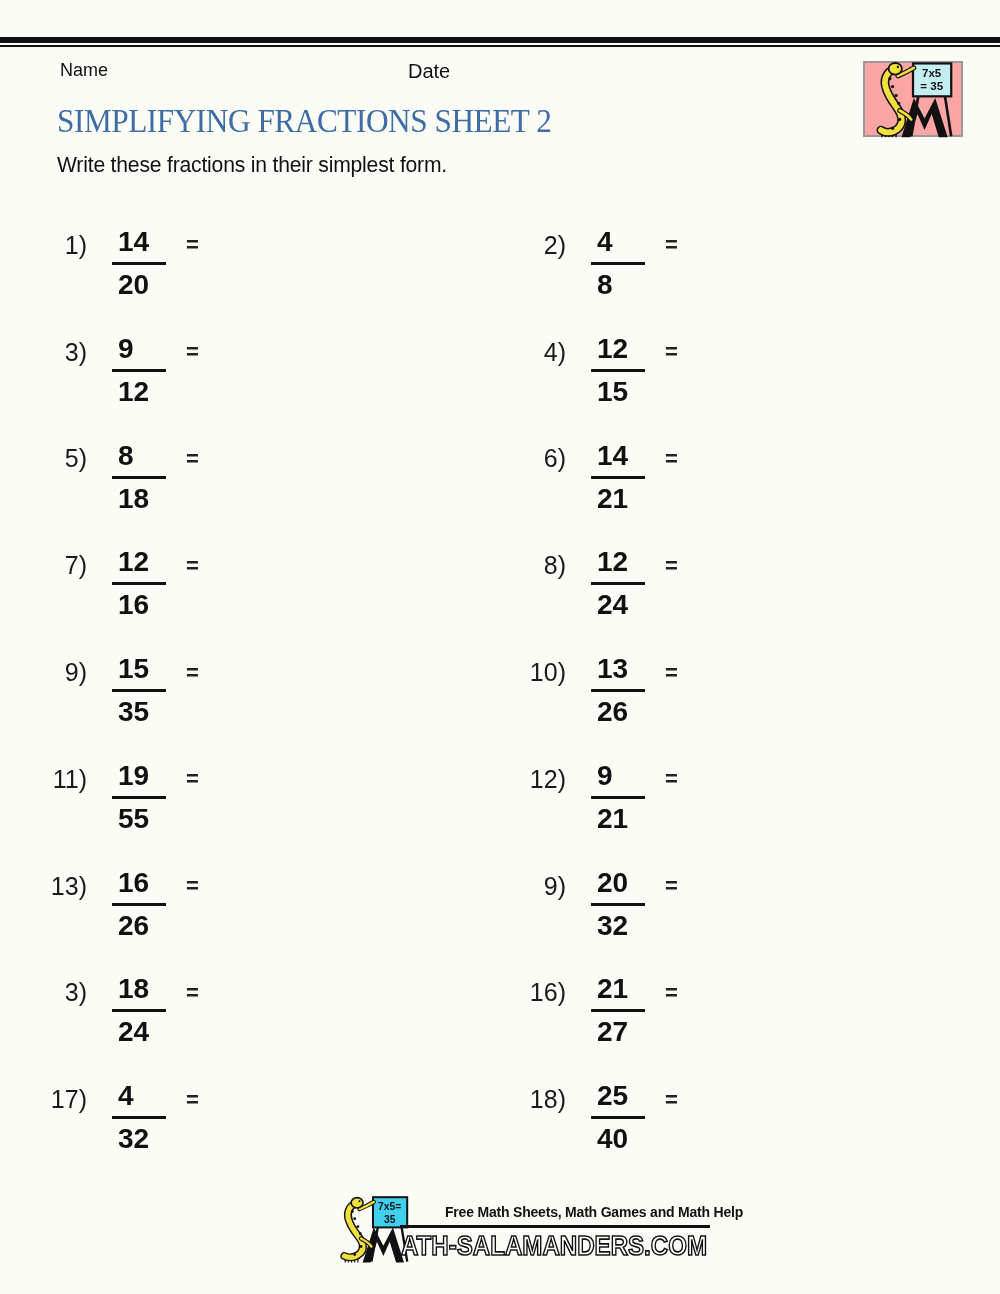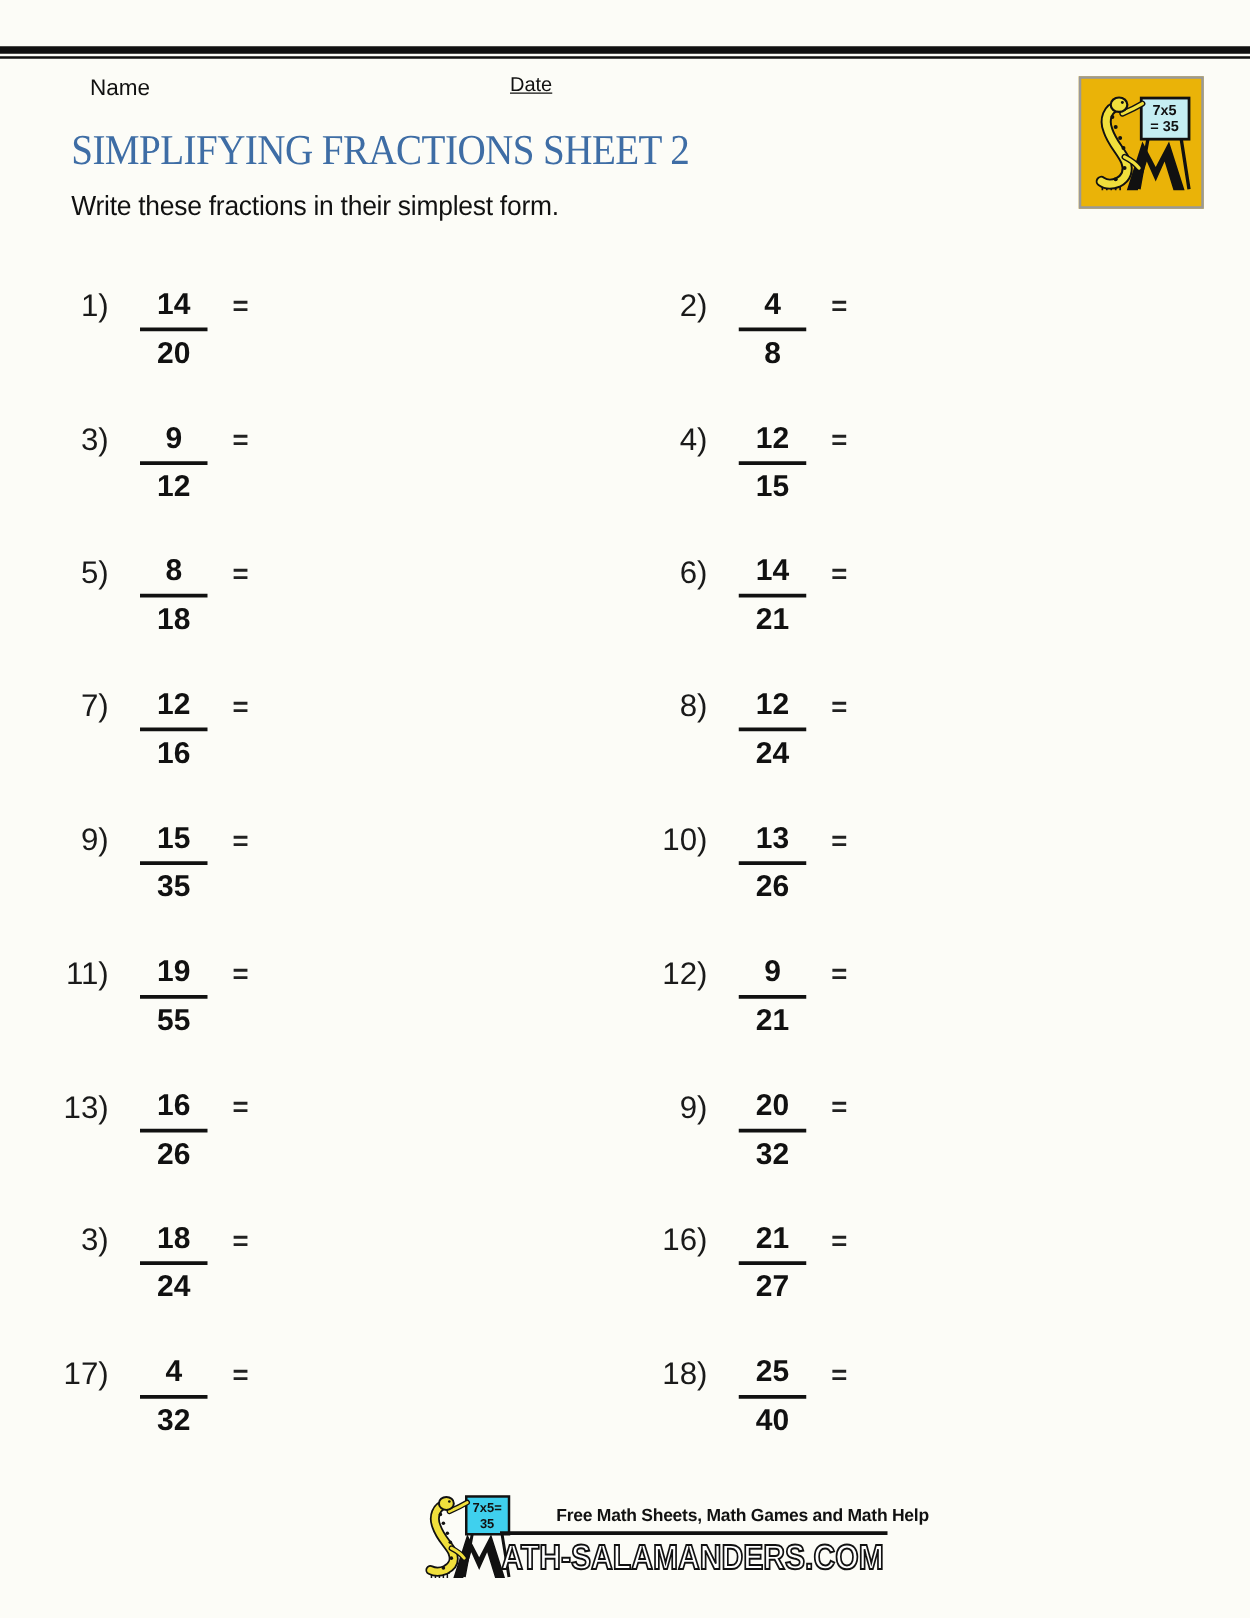--- a/index.html
+++ b/index.html
@@ -9,26 +9,26 @@
     width:1000px; height:1294px;
     background:#FCFCF7;
     font-family:"Liberation Sans", sans-serif;
     color:#1a1a1a;
     overflow:hidden;
   }
   .top-rule {
     position:absolute; left:0; top:37px; width:1000px; height:10px;
     border-top:6px solid #111; border-bottom:2px solid #111;
   }
-  .name-label { position:absolute; left:60px; top:60px; font-size:18px; color:#111;margin-left:12px; }
-  .date-label { position:absolute; left:408px; top:60px; font-size:16px; color:#111;text-decoration:underline; }
+  .name-label { position:absolute; left:60px; top:60px; font-size:18px; color:#111; }
+  .date-label { position:absolute; left:408px; top:60px; font-size:20px; color:#111; }
 
   .logo-box {
-    position:absolute; left:863px; top:61px; width:100px; height:106px;
-    background:#eab308; border:2px solid #999;
+    position:absolute; left:863px; top:61px; width:100px; height:76px;
+    background:#fca5a5; border:2px solid #999;
     display:flex; align-items:center; justify-content:center;
   }
 
   .page-title {
     position:absolute; left:57px; top:102px;
     font-family:"Liberation Serif", serif;
     font-size:34px; letter-spacing:-0.5px; font-weight:500;
     color:#3E6DA5;
     transform:scaleX(0.92); transform-origin:left top;
     white-space:nowrap;
@@ -48,22 +48,21 @@
   }
   .problem { display:flex; align-items:center; }
   .problem.colL { padding-left:45px; }
   .problem.colR { padding-left:24px; }
   .pnum {
     width:42px; text-align:right;
     font-size:25px; color:#1a1a1a;
   }
   .frac {
     margin-left:25px; min-width:54px;
-    text-align:center;
-    font-weight:bold; font-size:24px; color:#111;
+    font-weight:bold; font-size:28px; color:#111;
     line-height:1;
     margin-top:36px;
   }
   .frac .fnum { display:block; padding:0 6px 6px; border-bottom:3px solid #111; }
   .frac .fden { display:block; padding:6px 6px 0; }
   .eq { margin-left:20px; font-size:22px; font-weight:bold; color:#222; }
 
   .footer {
     position:absolute; left:333px; top:1194px; width:390px; height:74px;
   }

